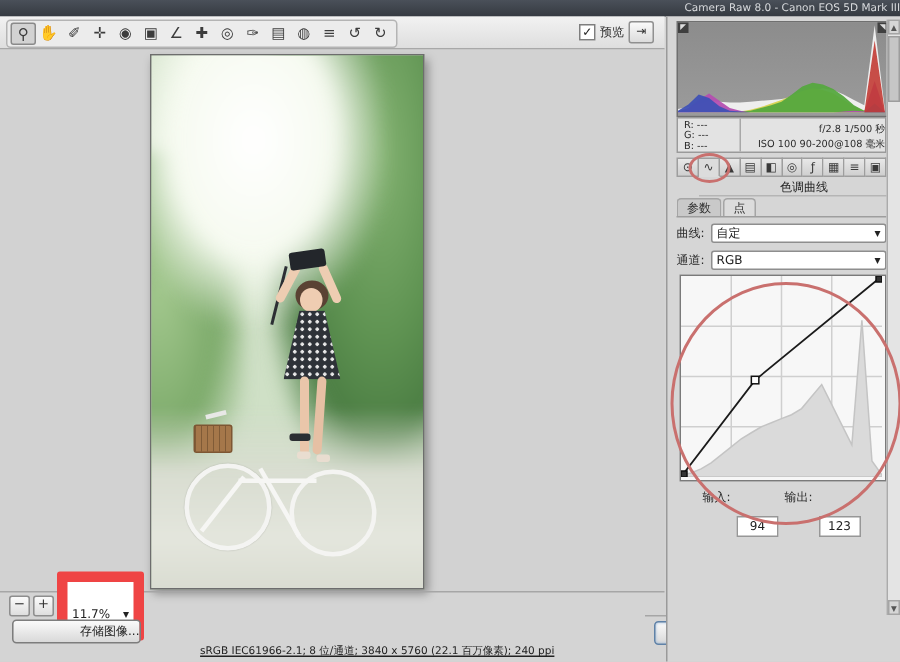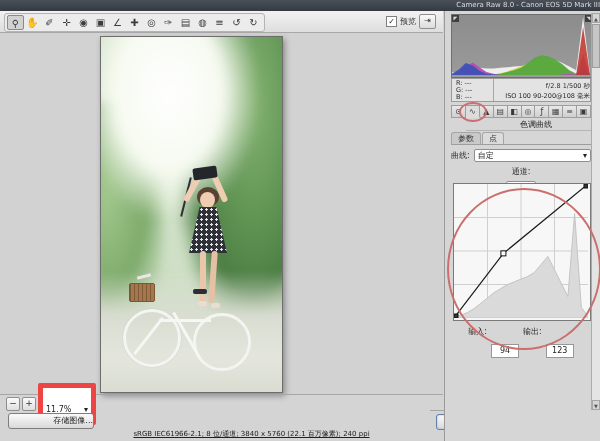--- a/index.html
+++ b/index.html
@@ -40,21 +40,21 @@
   .p-f2{left:84px;top:272px;width:3px;height:52px;background:#f6f6f4;transform:rotate(-30deg);}
   .p-f3{left:58px;top:282px;width:52px;height:3px;background:#f6f6f4;}
   .p-basket{left:28px;top:246px;width:24px;height:17px;background:#a5774a;border:1px solid #7d5633;border-radius:2px;background-image:linear-gradient(90deg,rgba(60,40,20,.35) 1px,transparent 1px);background-size:4px 100%;}
   .p-saddle{left:92px;top:252px;width:14px;height:5px;background:#2b2e33;border-radius:2px;}
   .p-handle{left:36px;top:238px;width:14px;height:3px;background:#e8e8e6;transform:rotate(-14deg);}
   
   .hr-left{position:absolute;left:0;top:394px;width:443px;height:1px;background:#a6a6a6;}
   .filename{position:absolute;left:0;top:398px;width:443px;text-align:center;font-size:8px;color:#2d2d2d;}
   .zoomrow{position:absolute;left:6px;top:397px;height:13px;display:flex;gap:2px;align-items:center;}
   .zbtn{width:12px;height:12px;border:1px solid #8e8e8e;border-radius:2px;background:linear-gradient(180deg,#fbfbfb,#dedede);font-size:9px;line-height:11px;text-align:center;color:#333;}
-  .zsel{width:58px;height:13px;border:5px solid #ef4444;border-radius:2px;background:#fff;font-size:8px;line-height:12px;padding:16px 3px;color:#222;display:flex;justify-content:space-between;box-sizing:border-box;}
+  .zsel{width:58px;height:13px;border:7px solid #ef4444;border-radius:2px;background:#fff;font-size:8px;line-height:12px;padding:16px 3px;color:#222;display:flex;justify-content:space-between;box-sizing:border-box;}
   .btn{position:absolute;height:16px;border:1px solid #7d7d7d;border-radius:3px;background:linear-gradient(180deg,#fafafa,#d9d9d9);font-size:8px;line-height:14px;text-align:right;color:#222;box-sizing:border-box;}
   .btn.primary{border-color:#5f82a8;box-shadow:0 0 2px #8fb2d8 inset;}
   .workflow{position:absolute;left:60px;top:429px;width:383px;text-align:center;font-size:7px;color:#222;text-decoration:underline;}
   
   .rpanel{position:absolute;left:444px;top:11px;width:156px;height:430px;background:#d6d6d6;border-left:1px solid #9a9a9a;box-sizing:border-box;}
   .histbox{position:absolute;left:6px;top:3px;width:140px;height:62px;border:1px solid #6f6f6f;background:linear-gradient(180deg,#8c8c8c,#9b9b9b);}
   .clipw{position:absolute;width:7px;height:7px;background:#3f3f3f;color:#dcdcdc;font-size:5px;line-height:7px;text-align:center;top:0;}
   .rgbexif{position:absolute;left:6px;top:67px;width:140px;height:24px;border:1px solid #9a9a9a;background:#e3e3e3;display:flex;font-size:6.5px;color:#2a2a2a;box-sizing:border-box;}
   .rgbcol{width:42px;border-right:1px solid #a8a8a8;padding:1px 0 0 4px;line-height:7px;box-sizing:border-box;}
   .exifcol{flex:1;text-align:right;line-height:10px;padding-top:2px;}
@@ -203,21 +203,21 @@
         <span class="stab active">点</span>
       </div>
 
     <div class="selrow" style="top:137px;">
       <span>曲线:</span>
       <span class="selbox">
         <span>自定</span>
         <span>▾</span>
       </span>
     </div>
-    <div class="selrow" style="top:155px;flex-direction:column;">
+    <div class="selrow" style="top:155px;">
       <span>通道:</span>
       <span class="selbox">
         <span>RGB</span>
         <span>▾</span>
       </span>
     </div>
 
     <div class="curvebox">
       <svg id="curve-svg" width="134" height="134" viewBox="0 0 134 134" preserveAspectRatio="none">
           <line x1="33.5" x2="33.5" y1="0" y2="134" stroke="#cfcfcf" stroke-width="1"></line>

